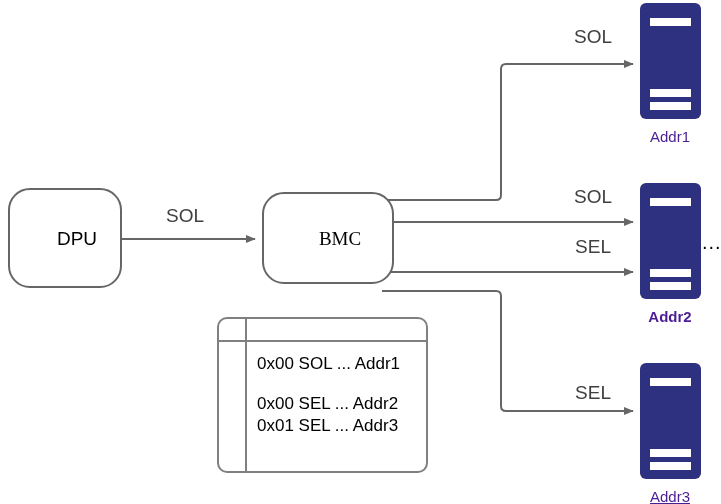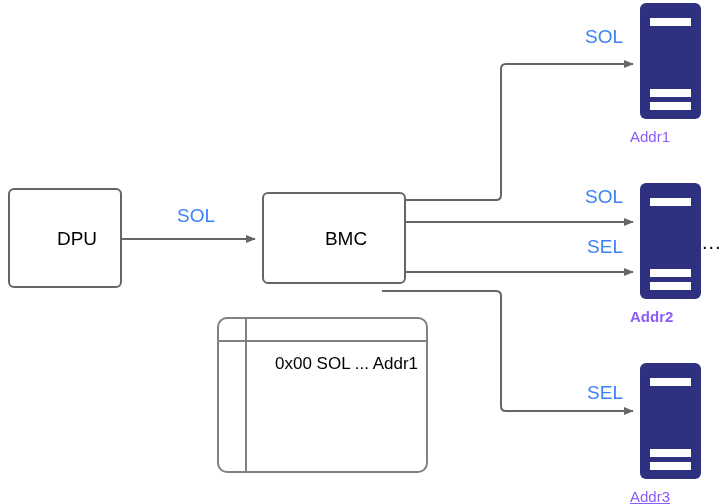--- a/index.html
+++ b/index.html
@@ -22,44 +22,44 @@
     left: 0;
     top: 0;
     width: 721px;
     height: 504px;
   }
   .node-box {
     position: absolute;
     box-sizing: border-box;
     background: #ffffff;
     border: 2px solid #666666;
-    border-radius: 6px;
+    border-radius: 22px;
     display: flex;
     align-items: center;
     justify-content: center;
     font-size: 19px;
     color: #000000;
     line-height: 1;
     padding-left: 24px;
   }
   .edge-label {
     position: absolute;
     font-size: 19px;
-    color: #3b82f6;
+    color: #404040;
     line-height: 1;
     white-space: nowrap;
-    text-align: right;
+    text-align: center;
   }
   .server-label {
     position: absolute;
     font-size: 15px;
-    color: #8b5cf6;
+    color: #4c1d95;
     line-height: 1;
     white-space: nowrap;
-    text-align: left;
+    text-align: center;
   }
   .server-icon {
     position: absolute;
   }
   .ellipsis-mark {
     position: absolute;
     font-size: 20px;
     color: #000000;
     line-height: 1;
     letter-spacing: 1px;
@@ -85,21 +85,21 @@
     right: 0;
     height: 2px;
     background: #808080;
   }
   .table-body {
     position: absolute;
     left: 28px;
     top: 28px;
     right: 0;
     bottom: 0;
-    padding: 6px 0 0 28px;
+    padding: 6px 0 0 10px;
     box-sizing: border-box;
   }
   .table-line {
     font-size: 17px;
     color: #000000;
     line-height: 22px;
     white-space: pre;
   }
   .table-line.spacer {
     height: 18px;
@@ -126,21 +126,21 @@
 
     <path d="M382,272 L633,272" fill="none" stroke="#666666" stroke-width="2" marker-end="url(#arrowhead)"></path>
 
     <path d="M382,291 L496,291 Q501,291 501,296 L501,406 Q501,411 506,411 L633,411" fill="none" stroke="#666666" stroke-width="2" marker-end="url(#arrowhead)"></path>
   </svg>
 
   <div class="node-box" style="left:8px; top:188px; width:114px; height:100px;">
     <span>DPU</span>
   </div>
 
-  <div class="node-box" style="left:262px; top:192px; width:144px; height:92px;">
+  <div class="node-box" style="left:262px; top:192px; width:132px; height:92px;font-family:Liberation Serif, serif;">
     <span>BMC</span>
   </div>
 
   <div class="edge-label" style="left:155px; top:206px; width:60px;">SOL</div>
   <div class="edge-label" style="left:563px; top:27px; width:60px;">SOL</div>
   <div class="edge-label" style="left:563px; top:187px; width:60px;">SOL</div>
   <div class="edge-label" style="left:563px; top:237px; width:60px;">SEL</div>
   <div class="edge-label" style="left:563px; top:383px; width:60px;">SEL</div>
 
   <svg class="server-icon" style="left:640px; top:3px;" width="61" height="116" viewBox="0 0 61 116">
@@ -168,16 +168,18 @@
     <rect x="10" y="99" width="41" height="8" fill="#ffffff"></rect>
   </svg>
   <div class="server-label" style="left:630px; top:489px; width:80px;text-decoration:underline;">Addr3</div>
 
   <div class="table-box" style="left:217px; top:317px; width:211px; height:156px;">
     <div class="table-col-divider" style="left:26px;"></div>
     <div class="table-row-divider" style="top:21px;"></div>
     <div class="table-body">
       <div class="table-line">0x00 SOL ... Addr1</div>
       <div class="table-line spacer"></div>
+      <div class="table-line">0x00 SEL ... Addr2</div>
+      <div class="table-line">0x01 SEL ... Addr3</div>
     </div>
   </div>
 
 </div>
 
 </body></html>

